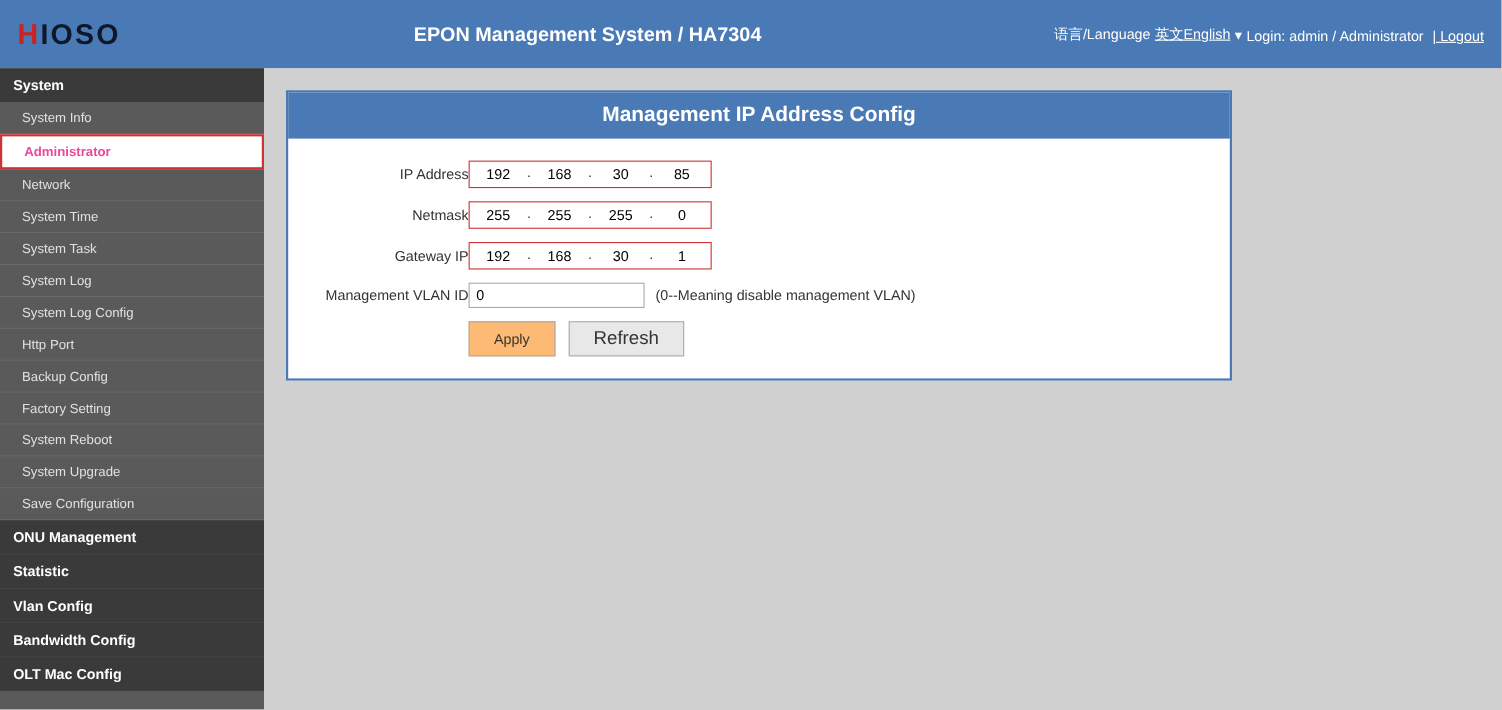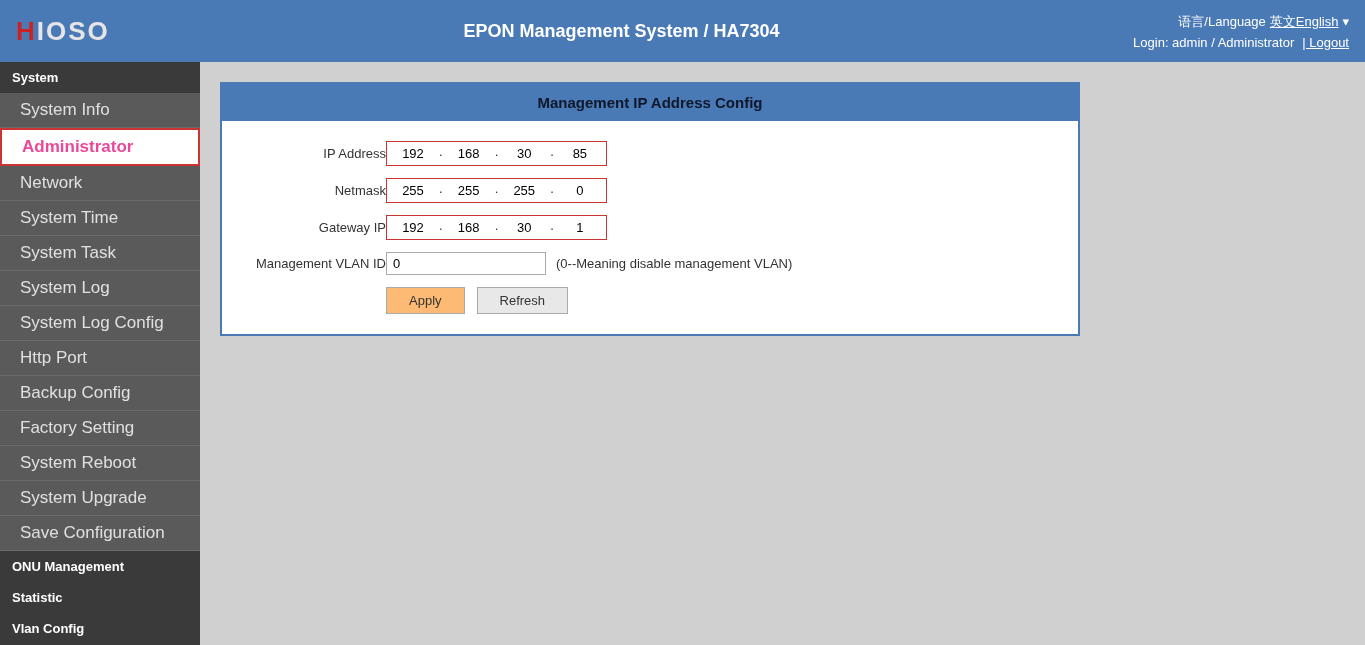--- a/index.html
+++ b/index.html
@@ -24,21 +24,21 @@
       color: white;
       letter-spacing: 2px;
     }
     .header-center {
       color: white;
       font-size: 18px;
       font-weight: bold;
     }
     .header-right {
       display: flex;
-      flex-direction: column;
+      flex-direction: row;
       align-items: flex-end;
       color: white;
       font-size: 13px;
       gap: 4px;
     }
     .header-right .lang {
       display: flex;
       align-items: center;
       gap: 4px;
     }
@@ -48,37 +48,37 @@
     }
 
     
     .main-layout {
       display: flex;
       height: calc(645px - 62px);
     }
 
     
     .sidebar {
-      width: 200px;
+      width: 240px;
       background: #5a5a5a;
       flex-shrink: 0;
       overflow-y: auto;
     }
     .sidebar-group-header {
       background: #3a3a3a;
       color: white;
       padding: 8px 12px;
       font-size: 13px;
       font-weight: bold;
       cursor: pointer;
     }
     .sidebar-item {
       color: #e0e0e0;
       padding: 7px 20px;
-      font-size: 17px;
+      font-size: 12px;
       cursor: pointer;
       background: #5a5a5a;
       border-bottom: 1px solid #6a6a6a;
     }
     .sidebar-item.active {
       background: white;
       color: #ec4899;
       border: 2px solid #cc3333;
       font-weight: bold;
     }
@@ -92,24 +92,24 @@
     }
 
     
     .config-panel {
       background: white;
       border: 2px solid #4a7ab5;
       max-width: 860px;
     }
     .config-panel-header {
       background: #4a7ab5;
-      color: #0f172a;
+      color: #ffffff;
       text-align: center;
       padding: 10px;
-      font-size: 15px;
+      font-size: 19px;
       font-weight: bold;
     }
     .config-panel-body {
       padding: 20px 24px;
     }
     .form-row {
       display: flex;
       align-items: center;
       margin-bottom: 12px;
     }
@@ -161,32 +161,32 @@
       border: 1px solid #aaa;
       padding: 5px 22px;
       font-size: 13px;
       cursor: pointer;
       color: #333;
     }
     .btn-refresh {
       background: #e8e8e8;
       border: 1px solid #aaa;
       padding: 5px 22px;
-      font-size: 13px;
+      font-size: 17px;
       cursor: pointer;
       color: #333;
     }
   </style>
 </head>
 <body>
 
 <div class="header">
   <div class="logo">
     <span class="logo-text">
-      <span style="color:#cc2222;">H</span><span style="color:#e5e5e5;">IOSO</span>
+      <span style="color:#cc2222;">H</span><span style="color:#0f172a;">IOSO</span>
     </span>
   </div>
   <div class="header-center">EPON Management System / HA7304</div>
   <div class="header-right">
     <div class="lang">
       <span>语言/Language</span>
       <span style="cursor:pointer;text-decoration:underline;">英文English</span>
       <span>▾</span>
     </div>
     <div class="login-info">

